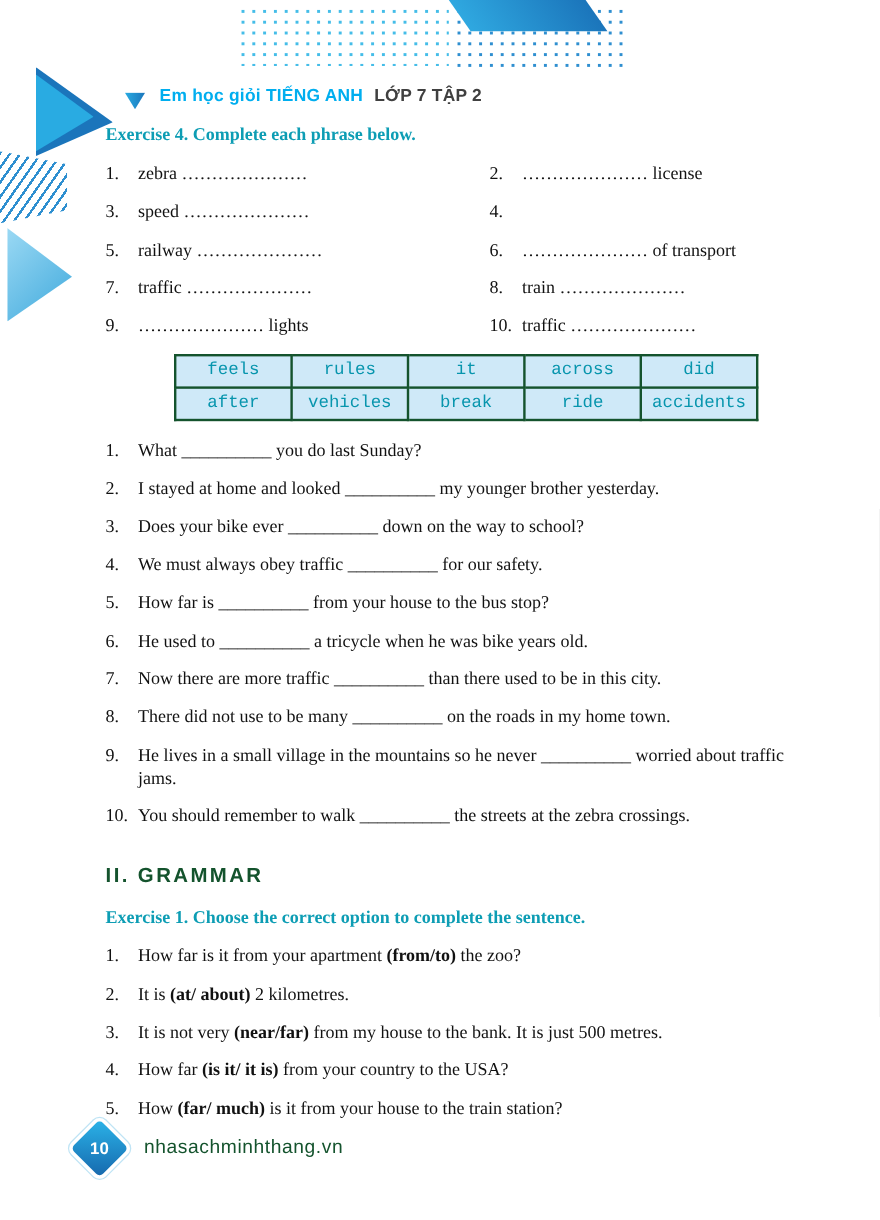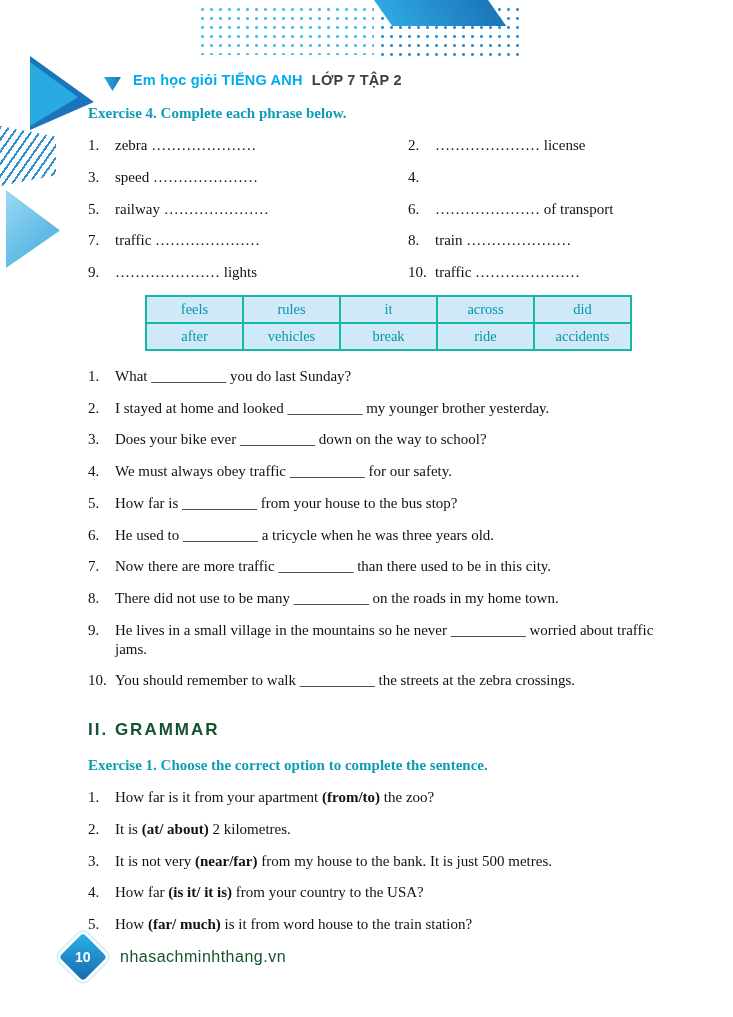--- a/index.html
+++ b/index.html
@@ -39,22 +39,22 @@
   .hdr-cyan{color:#00aeef;}
   .hdr-blue{color:#404040;margin-left:5px;}
   .ex-title{margin-top:17px;font-weight:bold;font-size:15px;color:#0d9db4;}
   .ex4-grid{margin-top:14px;display:grid;grid-template-columns:320px 1fr;row-gap:13px;}
   .item{display:flex;font-size:15px;line-height:1.25;}
   .num{flex:0 0 27px;}
   .txt{flex:1 1 auto;}
   
   .word-box{margin:13px 0 0 57px;border-collapse:collapse;}
   .word-box td{
-    width:93px;height:23px;border:2px solid #14b8a6;background:#cfe9f8;
-    text-align:center;font-family:Liberation Serif, serif;
+    width:93px;height:23px;border:2px solid #14532d;background:#cfe9f8;
+    text-align:center;font-family:Liberation Mono, monospace;
     font-size:14.5px;color:#0795ad;}
   .ex5-list{margin-top:16px;}
   .ex5-list .item,.gram-list .item{margin-bottom:13px;}
   
   .gram-head{margin-top:30px;font-family:"Liberation Sans",sans-serif;
     font-weight:bold;font-size:17px;color:#14532d;letter-spacing:2px;}
   .gram-list{margin-top:14px;}
   .b{font-weight:bold;}
   
   .footer{position:absolute;left:66px;top:940px;display:flex;align-items:center;}
@@ -166,21 +166,21 @@
       <div class="item">
         <span class="num">4.</span>
         <span class="txt">We must always obey traffic __________ for our safety.</span>
       </div>
       <div class="item">
         <span class="num">5.</span>
         <span class="txt">How far is __________ from your house to the bus stop?</span>
       </div>
       <div class="item">
         <span class="num">6.</span>
-        <span class="txt">He used to __________ a tricycle when he was three years old.</span>
+        <span class="txt">He used to __________ a tricycle when he was bike years old.</span>
       </div>
       <div class="item">
         <span class="num">7.</span>
         <span class="txt">Now there are more traffic __________ than there used to be in this city.</span>
       </div>
       <div class="item">
         <span class="num">8.</span>
         <span class="txt">There did not use to be many __________ on the roads in my home town.</span>
       </div>
       <div class="item">
@@ -208,21 +208,21 @@
       <div class="item">
         <span class="num">3.</span>
         <span class="txt"><span>It is not very </span><span class="b">(near/far)</span><span> from my house to the bank. It is just 500 metres.</span></span>
       </div>
       <div class="item">
         <span class="num">4.</span>
         <span class="txt"><span>How far </span><span class="b">(is it/ it is)</span><span> from your country to the USA?</span></span>
       </div>
       <div class="item">
         <span class="num">5.</span>
-        <span class="txt"><span>How </span><span class="b">(far/ much)</span><span> is it from word house to the train station?</span></span>
+        <span class="txt"><span>How </span><span class="b">(far/ much)</span><span> is it from your house to the train station?</span></span>
       </div>
     </div>
 
   </div>
 
   <div class="footer">
     <div class="diamond">
       <span>10</span>
     </div>
     <div class="site">nhasachminhthang.vn</div>

